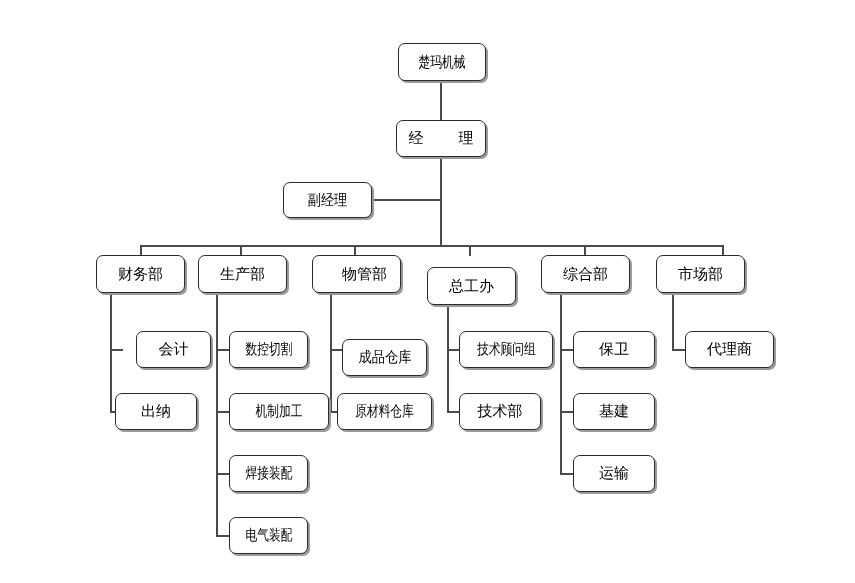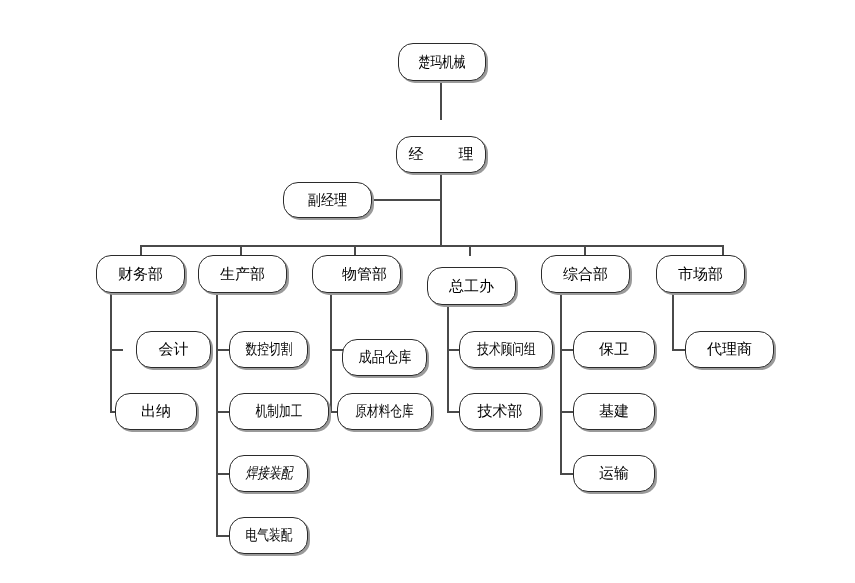--- a/index.html
+++ b/index.html
@@ -17,21 +17,21 @@
     height: 583px;
     background: #ffffff;
     overflow: hidden;
   }
   
   .node {
     position: absolute;
     box-sizing: border-box;
     background: #ffffff;
     border: 1px solid #2b2b2b;
-    border-radius: 15px;
+    border-radius: 7px;
     box-shadow: 2px 2px 0 0 #9a9a9a;
     display: flex;
     align-items: center;
     justify-content: center;
     z-index: 3;
   }
   .node-label {
     font-size: 15px;
     line-height: 1;
     color: #000000;
@@ -102,21 +102,21 @@
   <div class="conn h" style="left:560px; top:411px; width:14px;"></div>
   <div class="conn h" style="left:560px; top:473px; width:14px;"></div>
 
   <div class="conn v" style="left:672px; top:292px; height:58px;"></div>
   <div class="conn h" style="left:672px; top:349px; width:14px;"></div>
 
   <div class="node squeeze" style="left:398px; top:43px; width:88px; height:38px;">
     <span class="node-label">楚玛机械</span>
   </div>
 
-  <div class="node wide" style="left:396px; top:136px; width:90px; height:37px;">
+  <div class="node wide" style="left:396px; top:120px; width:90px; height:37px;">
     <span class="node-label">经　理</span>
   </div>
 
   <div class="node squeeze-soft" style="left:283px; top:182px; width:89px; height:36px;">
     <span class="node-label">副经理</span>
   </div>
 
   <div class="node" style="left:96px; top:255px; width:89px; height:38px;">
     <span class="node-label">财务部</span>
   </div>
@@ -142,21 +142,21 @@
   <div class="node" style="left:115px; top:393px; width:82px; height:37px;">
     <span class="node-label">出纳</span>
   </div>
 
   <div class="node squeeze" style="left:229px; top:331px; width:79px; height:37px;">
     <span class="node-label">数控切割</span>
   </div>
   <div class="node squeeze" style="left:229px; top:393px; width:100px; height:37px;">
     <span class="node-label">机制加工</span>
   </div>
-  <div class="node squeeze" style="left:229px; top:455px; width:79px; height:37px;font-style:italic;">
+  <div class="node squeeze" style="left:229px; top:455px; width:79px; height:37px;">
     <span class="node-label">焊接装配</span>
   </div>
   <div class="node squeeze" style="left:229px; top:517px; width:79px; height:37px;">
     <span class="node-label">电气装配</span>
   </div>
 
   <div class="node squeeze-soft" style="left:342px; top:331px; width:85px; height:37px;margin-top:8px;">
     <span class="node-label">成品仓库</span>
   </div>
   <div class="node squeeze" style="left:337px; top:393px; width:95px; height:37px;">

